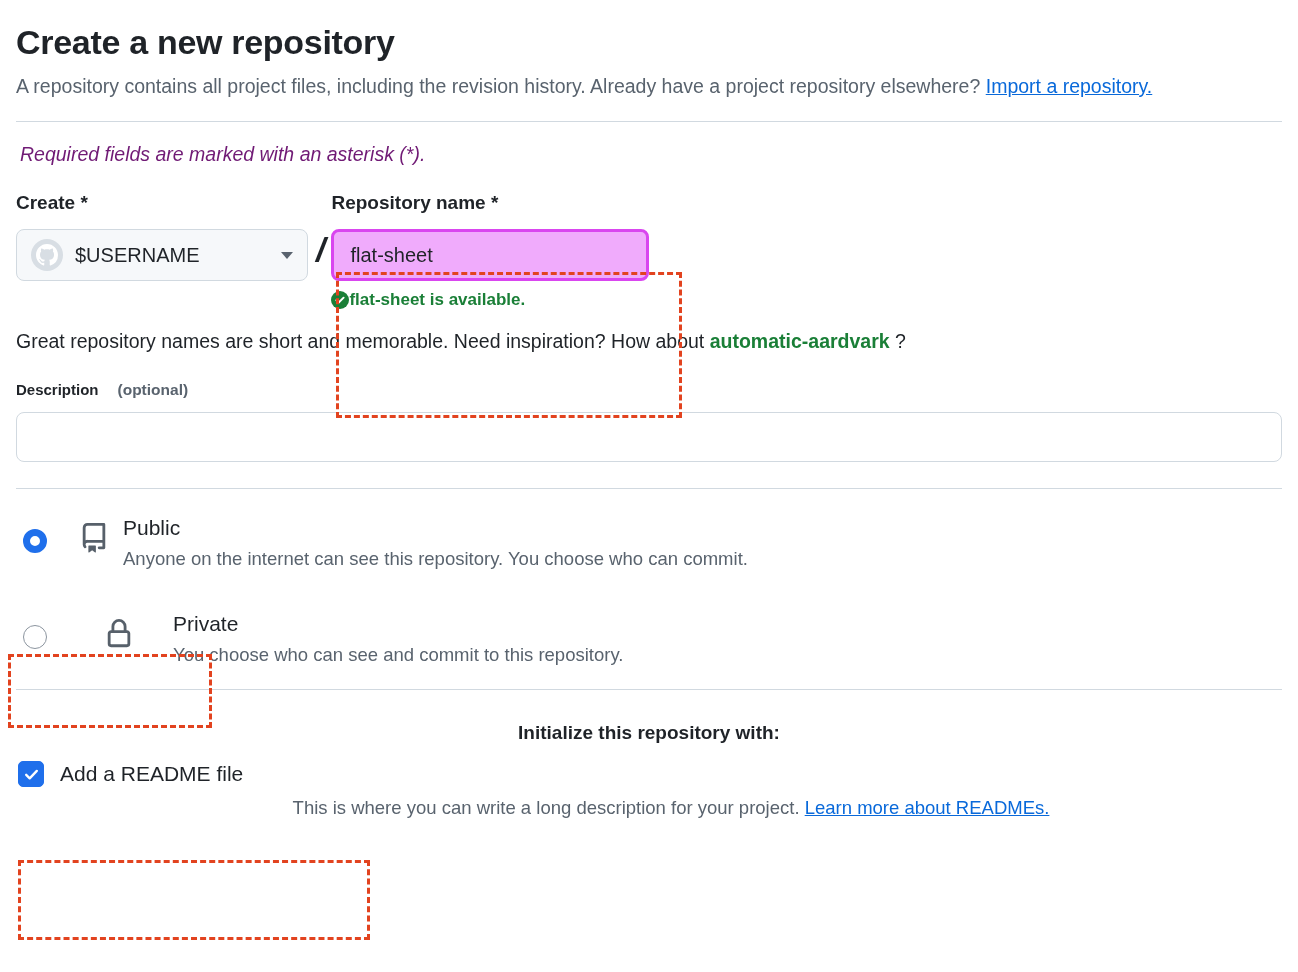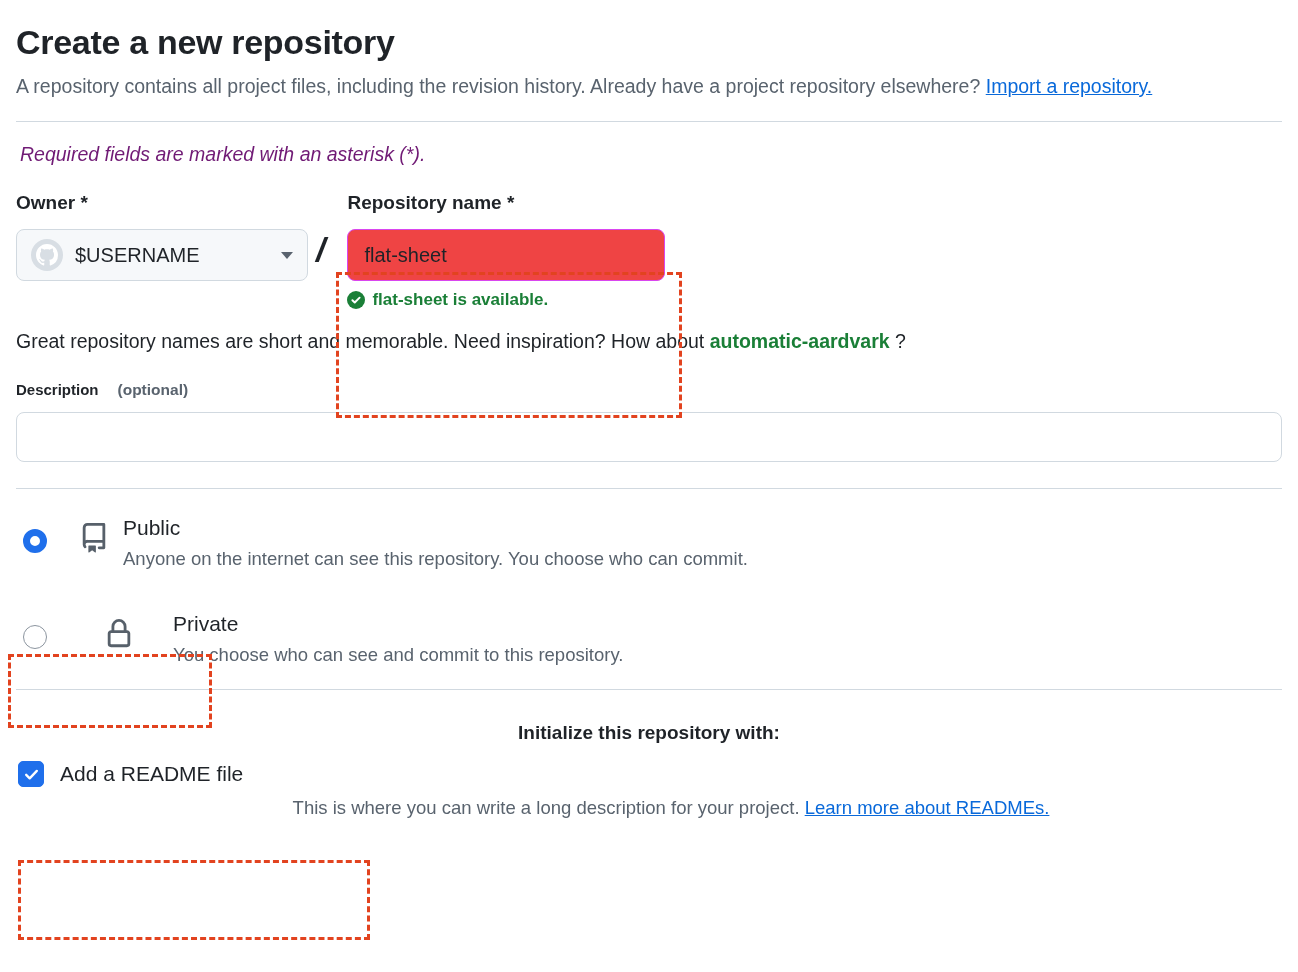--- a/index.html
+++ b/index.html
@@ -101,39 +101,39 @@
     flex: 0 0 auto;
   }
   .slash {
     font-size: 34px;
     font-weight: bold;
     font-style: italic;
     color: #1f2328;
     margin: 40px 6px 0 8px;
     line-height: 1;
   }
-  .repo-col { width: 322px; padding-top: 0; margin-left: 16px; }
+  .repo-col { width: 322px; padding-top: 0; }
   .repo-input {
     margin-top: 14px;
     width: 318px;
     height: 52px;
-    border: 1px solid #d946ef;
+    border: 3px solid #d946ef;
     border-radius: 8px;
-    background: #ef4444;
+    background: #f0abfc;
     font-family: "Liberation Sans", sans-serif;
     font-size: 20px;
     color: #1f2328;
     padding: 4px 16px;
     outline: none;
   }
   .availability {
     margin-top: 9px;
     display: flex;
     align-items: center;
-    gap: 7px;
+    gap: 0;
     font-size: 17px;
     font-weight: bold;
     color: #1a7f37;
   }
   .check-circle {
     width: 18px; height: 18px;
     border-radius: 50%;
     background: #1a7f37;
     display: flex; align-items: center; justify-content: center;
     flex: 0 0 auto;
@@ -269,21 +269,21 @@
 
   <p class="intro"><span>A repository contains all project files, including the revision history. Already have a project repository elsewhere? </span><a href="#" class="link">Import a repository.</a></p>
 
   <hr class="divider d1">
 
   <p class="required-note">Required fields are marked with an asterisk (*).</p>
 
   <div class="name-row">
 
     <div class="owner-col">
-      <span class="field-label">Owner *</span>
+      <span class="field-label">Create *</span>
       <div class="owner-select">
         <span class="avatar">
           <svg width="22" height="22" viewBox="0 0 16 16" fill="#ffffff" aria-hidden="true">
             <path d="M8 0C3.58 0 0 3.58 0 8c0 3.54 2.29 6.53 5.47 7.59.4.07.55-.17.55-.38 0-.19-.01-.82-.01-1.49-2.01.37-2.53-.49-2.69-.94-.09-.23-.48-.94-.82-1.13-.28-.15-.68-.52-.01-.53.63-.01 1.08.58 1.23.82.72 1.21 1.87.87 2.33.66.07-.52.28-.87.51-1.07-1.78-.2-3.64-.89-3.64-3.95 0-.87.31-1.59.82-2.15-.08-.2-.36-1.02.08-2.12 0 0 .67-.21 2.2.82.64-.18 1.32-.27 2-.27.68 0 1.36.09 2 .27 1.53-1.04 2.2-.82 2.2-.82.44 1.1.16 1.92.08 2.12.51.56.82 1.27.82 2.15 0 3.07-1.87 3.75-3.65 3.95.29.25.54.73.54 1.48 0 1.07-.01 1.93-.01 2.2 0 .21.15.46.55.38A8.01 8.01 0 0 0 16 8c0-4.42-3.58-8-8-8Z"></path>
           </svg>
         </span>
         <span class="owner-name">$USERNAME</span>
         <span class="caret"></span>
       </div>
     </div>

